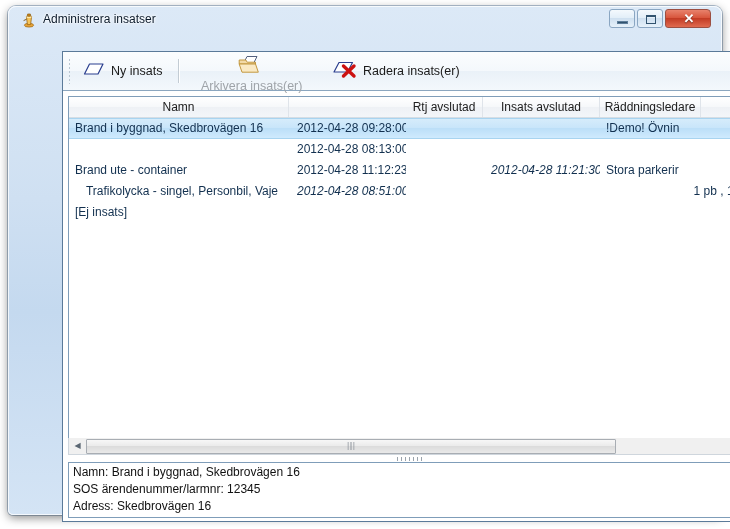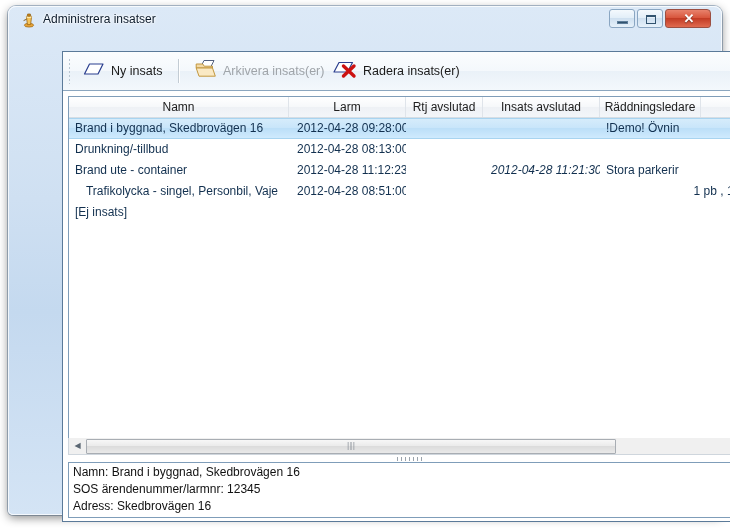--- a/index.html
+++ b/index.html
@@ -164,21 +164,21 @@
   .tb-sep {
     position: absolute;
     top: 7px;
     width: 1px;
     height: 24px;
     background: #c3ccd4;
     border-right: 1px solid #ffffff;
   }
   #tb-new { left: 13px; }
   #tb-sep1 { left: 115px; }
-  #tb-archive { left: 125px; }
+  #tb-archive { left: 125px; flex-direction: column; }
   #tb-delete { left: 263px; }
 
   #tb-overflow {
     position: absolute;
     right: 0; top: 0;
     width: 14px;
     height: 37px;
     background: linear-gradient(to right, #e9eff5, #dde6ee);
     border-left: 1px solid #c5cfd8;
     box-sizing: border-box;
@@ -476,45 +476,43 @@
       </div>
 
       <div id="tb-overflow">
         <span class="chev">»</span>
       </div>
     </div>
 
     <div id="listview">
       <div id="header-row">
           <div class="col-head" style="left: 0px; width: 220px;">Namn</div>
-          <div class="col-head" style="left: 220px; width: 117px;">Larm</div>
           <div class="col-head" style="left: 337px; width: 77px;">Rtj avslutad</div>
           <div class="col-head" style="left: 414px; width: 117px;">Insats avslutad</div>
           <div class="col-head" style="left: 531px; width: 101px;">Räddningsledare</div>
           <div class="col-head" style="left: 632px; width: 52px;"></div>
         </div>
       <div id="rows">
           <div class="lv-row selected">
             <div class="cell" style="left: 6px; width: 214px; text-align: left;">Brand i byggnad, Skedbrovägen 16</div>
             <div class="cell" style="left: 228px; width: 109px; text-align: left;">2012-04-28 09:28:00</div>
             <div class="cell" style="left: 537px; width: 161px; text-align: left;">!Demo! Övnin</div>
           </div>
           <div class="lv-row">
-            <div class="cell" style="left: 6px; width: 214px; text-align: left;">Drunkning/-tillbud</div>
             <div class="cell" style="left: 228px; width: 109px; text-align: left;">2012-04-28 08:13:00</div>
           </div>
           <div class="lv-row">
             <div class="cell" style="left: 6px; width: 214px; text-align: left;">Brand ute - container</div>
             <div class="cell" style="left: 228px; width: 109px; text-align: left;">2012-04-28 11:12:23</div>
             <div class="cell" style="left: 422px; width: 109px; text-align: left; font-style: italic;">2012-04-28 11:21:30</div>
             <div class="cell" style="left: 537px; width: 161px; text-align: left;">Stora parkerir</div>
           </div>
           <div class="lv-row">
             <div class="cell" style="left: 6px; width: 214px; text-align: center;">Trafikolycka - singel, Personbil, Vaje</div>
-            <div class="cell" style="left: 228px; width: 109px; text-align: center;">2012-04-28 08:51:00</div>
+            <div class="cell" style="left: 228px; width: 109px; text-align: center; font-style: italic;">2012-04-28 08:51:00</div>
             <div class="cell" style="left: 537px; width: 161px; text-align: right;">1 pb , 1 perso</div>
           </div>
           <div class="lv-row">
             <div class="cell" style="left: 6px; width: 214px; text-align: left;">[Ej insats]</div>
           </div>
         </div>
     </div>
 
     <div id="hscroll">
       <div class="sb-arrow">

